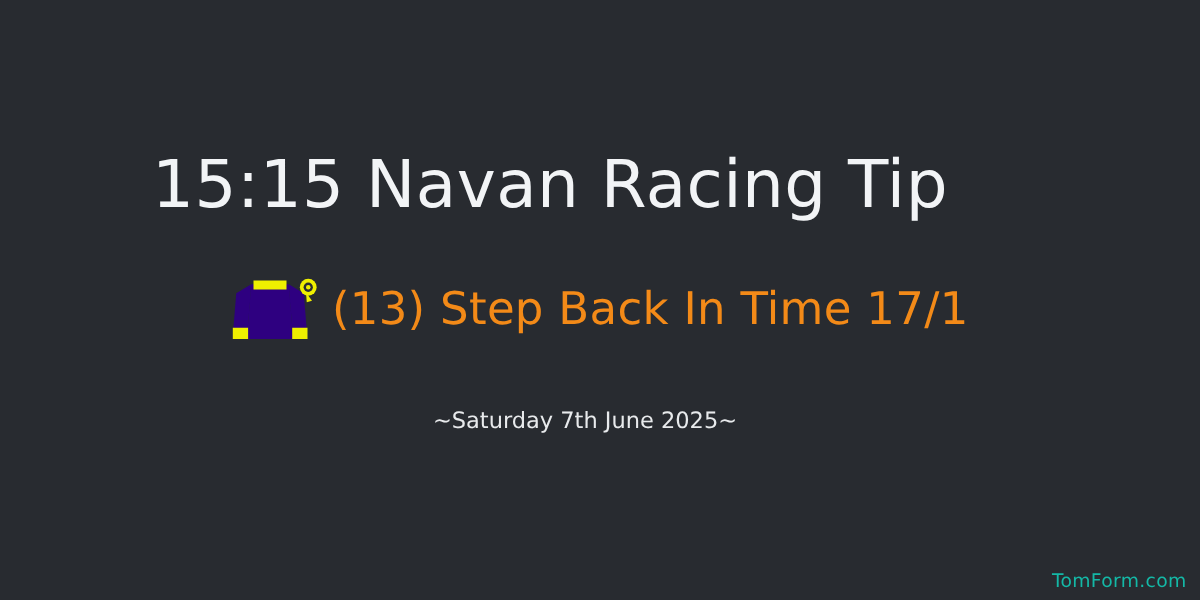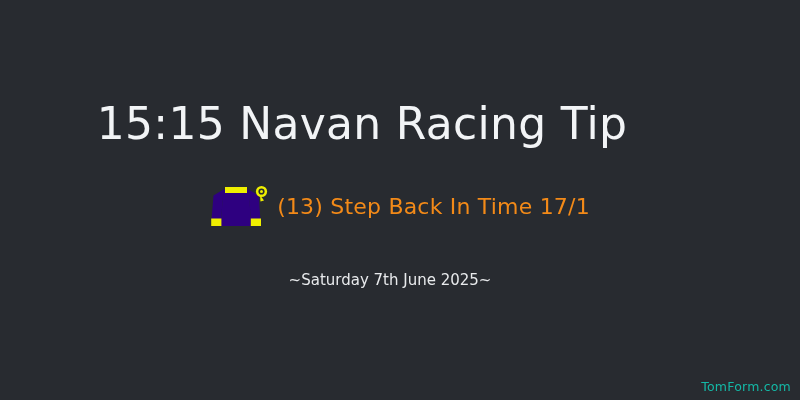--- a/index.html
+++ b/index.html
@@ -22,22 +22,21 @@
     height: 400px;
     box-sizing: border-box;
   }
 
   
   .title-row {
     position: absolute;
     left: 0;
     top: 96px;
     width: 632px;
-    text-align: center;
-    padding-left: 46px;
+    text-align: right;
   }
   .title-text {
     display: inline-block;
     color: #f2f4f6;
     font-size: 44px;
     font-weight: 400;
     letter-spacing: 0.3px;
     line-height: 56px;
     white-space: nowrap;
     font-family: "DejaVu Sans", "Liberation Sans", sans-serif;
@@ -58,21 +57,21 @@
     gap: 9px;
   }
   .silk {
     display: block;
     width: 58px;
     height: 50px;
     flex: 0 0 auto;
   }
   .tip-text {
     color: #f38a18;
-    font-size: 22px;
+    font-size: 30px;
     font-weight: 400;
     line-height: 34px;
     white-space: nowrap;
     letter-spacing: 0.2px;
     font-family: "DejaVu Sans", "Liberation Sans", sans-serif;
   }
 
   
   .date-row {
     position: absolute;

